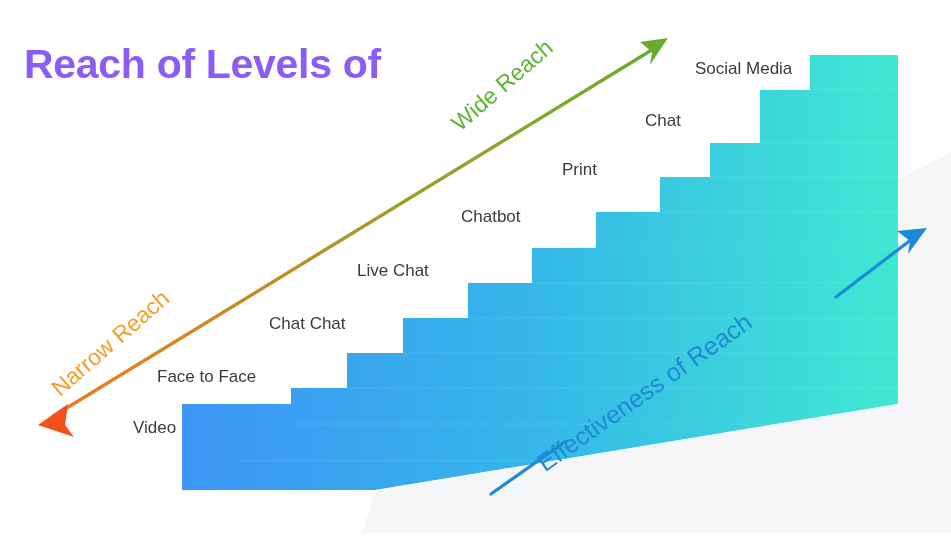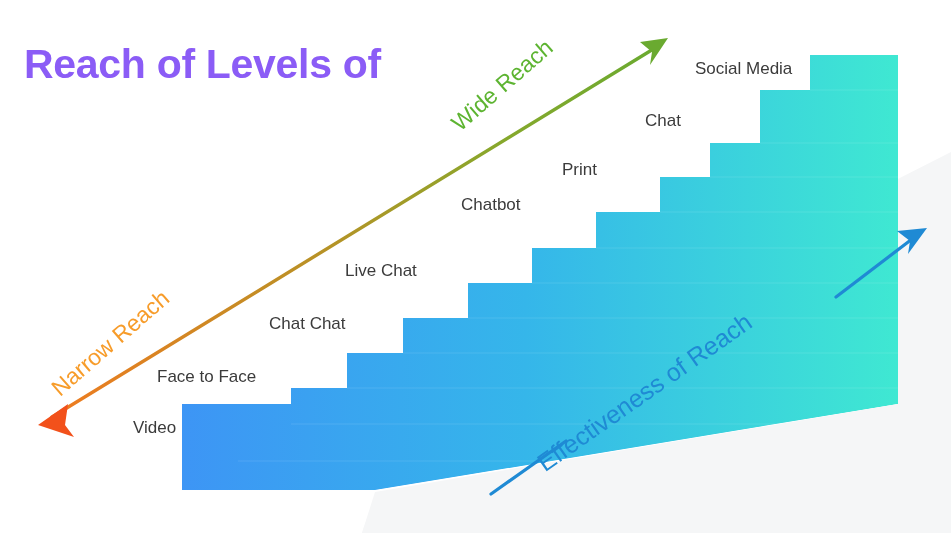--- a/index.html
+++ b/index.html
@@ -135,22 +135,22 @@
     <polygon fill="#1f8ad4" points="927,228 897,231 910,241 908,254"></polygon>
   </svg>
 
   <div class="title-block">
     <span class="title-line">Reach of Levels of</span>
   </div>
 
   <div class="step-label" style="left:133px; top:419px;">Video</div>
   <div class="step-label" style="left:157px; top:368px;text-align:center;">Face to Face</div>
   <div class="step-label" style="left:269px; top:315px;">Chat Chat</div>
-  <div class="step-label" style="left:345px; top:262px;">Live Chat</div>
-  <div class="step-label" style="left:461px; top:196px;">Chatbot</div>
+  <div class="step-label" style="left:357px; top:262px;">Live Chat</div>
+  <div class="step-label" style="left:461px; top:208px;">Chatbot</div>
   <div class="step-label" style="left:536px; top:161px;margin-left:26px;">Print</div>
   <div class="step-label" style="left:645px; top:112px;">Chat</div>
   <div class="step-label" style="left:695px; top:60px;">Social Media</div>
 
   <div class="axis-label axis-narrow" style="left:55px; top:380px; transform: rotate(-41deg);">Narrow Reach</div>
 
   <div class="axis-label axis-wide" style="left:455px; top:115px; transform: rotate(-41deg);">Wide Reach</div>
 
   <div class="axis-label axis-effective" style="left:540px; top:453px; transform: rotate(-35deg);">Effectiveness of Reach</div>
 

